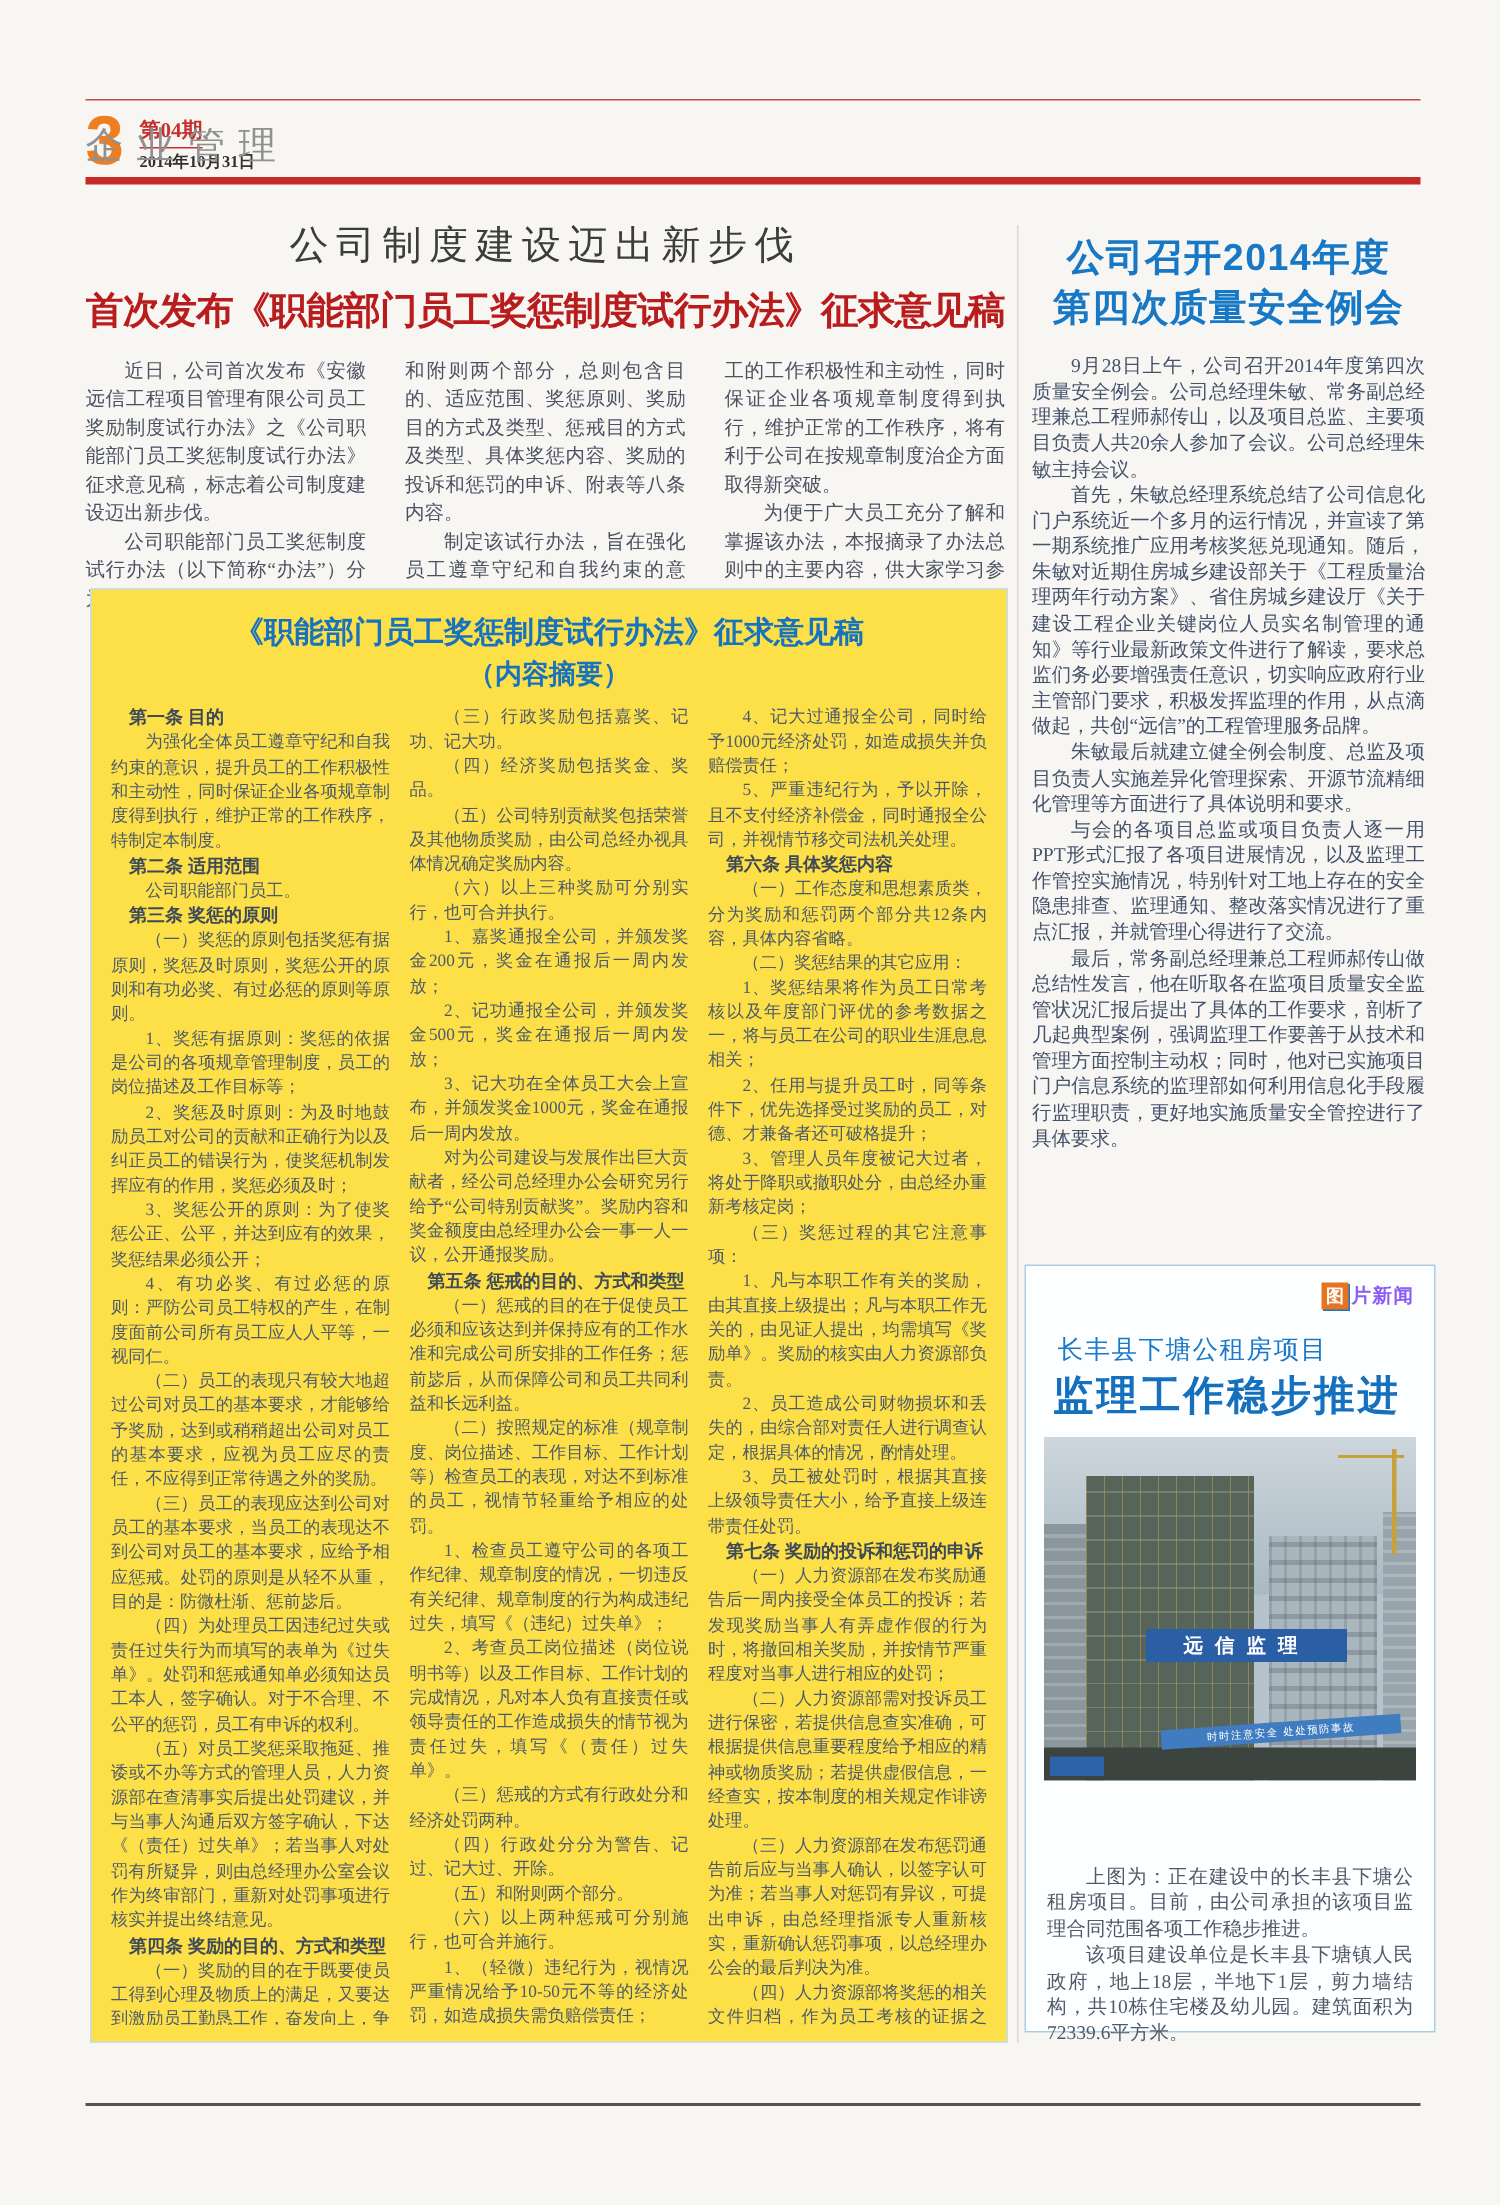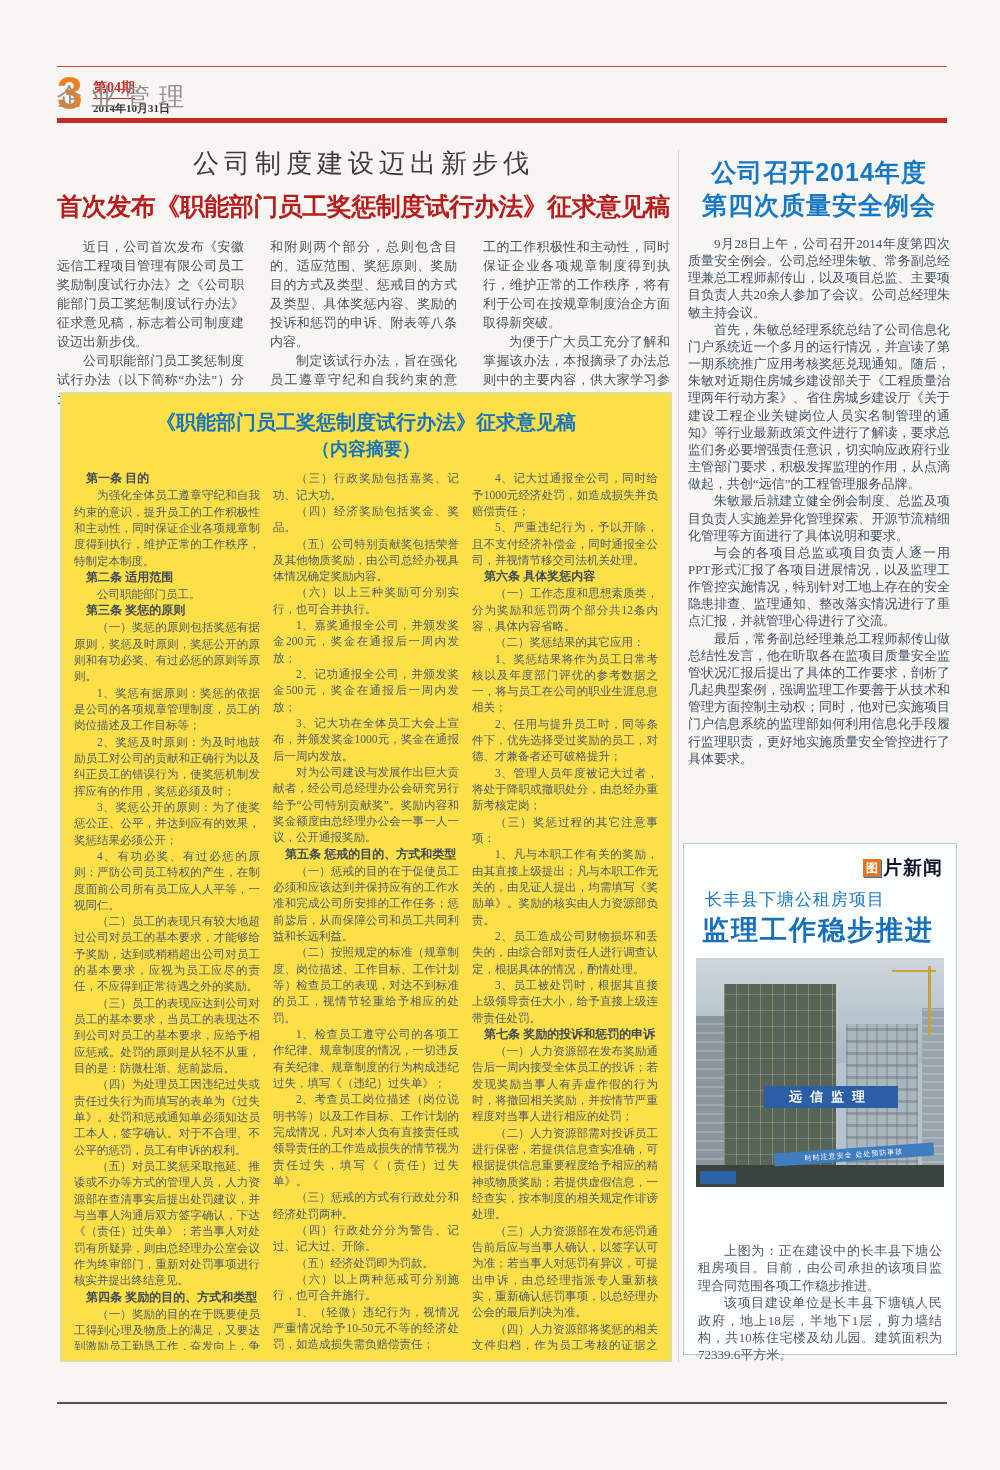--- a/index.html
+++ b/index.html
@@ -47,21 +47,21 @@
   .meeting{position:absolute;left:688px;top:156px;width:262px;}
   .meeting-title{text-align:center;font-size:25px;font-weight:bold;color:#1778c6;line-height:1.32;letter-spacing:1px;}
   .meeting-body{margin-top:13px;font-size:13px;line-height:1.32;color:#44526b;}
 
   
   .photobox{position:absolute;left:683px;top:843px;width:274px;height:512px;box-sizing:border-box;
             border:1px solid #abccе4;border:1px solid #abcce4;background:#fdfeff;}
   .badge{position:absolute;top:11px;right:13px;display:flex;align-items:center;gap:2px;}
   .badge-icon{width:18px;height:18px;background:#e8731f;color:#fff;font-size:12px;font-weight:bold;
               display:flex;align-items:center;justify-content:center;box-shadow:1px 1px 0 #1778c6;}
-  .badge-text{font-size:19px;font-weight:bold;color:#0f172a;letter-spacing:1px;}
+  .badge-text{font-size:13px;font-weight:bold;color:#8b5cf6;letter-spacing:1px;}
   .pn-title-small{position:absolute;left:21px;top:44px;font-size:17px;color:#1a79c8;letter-spacing:1px;}
   .pn-title-large{position:absolute;left:18px;top:68px;font-size:27px;font-weight:bold;color:#1570bd;letter-spacing:2px;}
   .photo{position:absolute;left:12px;top:114px;width:248px;height:229px;overflow:hidden;background:#b7c3cc;}
   .sky{position:absolute;left:0;top:0;right:0;height:46%;background:linear-gradient(#cdd6dc,#a9b9c3);}
   .bldg{position:absolute;}
   .bldg.far-left{left:0;top:58px;width:40px;bottom:0;background:#8b979d;
       background-image:repeating-linear-gradient(0deg,rgba(255,255,255,.18) 0 2px,transparent 2px 9px);}
   .bldg.scaffold{left:28px;top:26px;width:112px;bottom:0;background:#57645a;
       background-image:
         repeating-linear-gradient(90deg,rgba(190,160,90,.55) 0 1px,transparent 1px 12px),
@@ -146,21 +146,21 @@
           <p class="para">2、记功通报全公司，并颁发奖金500元，奖金在通报后一周内发放；</p>
           <p class="para">3、记大功在全体员工大会上宣布，并颁发奖金1000元，奖金在通报后一周内发放。</p>
           <p class="para">对为公司建设与发展作出巨大贡献者，经公司总经理办公会研究另行给予“公司特别贡献奖”。奖励内容和奖金额度由总经理办公会一事一人一议，公开通报奖励。</p>
           <p class="para hd">第五条 惩戒的目的、方式和类型</p>
           <p class="para">（一）惩戒的目的在于促使员工必须和应该达到并保持应有的工作水准和完成公司所安排的工作任务；惩前毖后，从而保障公司和员工共同利益和长远利益。</p>
           <p class="para">（二）按照规定的标准（规章制度、岗位描述、工作目标、工作计划等）检查员工的表现，对达不到标准的员工，视情节轻重给予相应的处罚。</p>
           <p class="para">1、检查员工遵守公司的各项工作纪律、规章制度的情况，一切违反有关纪律、规章制度的行为构成违纪过失，填写《（违纪）过失单》；</p>
           <p class="para">2、考查员工岗位描述（岗位说明书等）以及工作目标、工作计划的完成情况，凡对本人负有直接责任或领导责任的工作造成损失的情节视为责任过失，填写《（责任）过失单》。</p>
           <p class="para">（三）惩戒的方式有行政处分和经济处罚两种。</p>
           <p class="para">（四）行政处分分为警告、记过、记大过、开除。</p>
-          <p class="para">（五）经济处罚即为罚款。</p>
+          <p class="para">（五）和附则两个部分。</p>
           <p class="para">（六）以上两种惩戒可分别施行，也可合并施行。</p>
           <p class="para">1、（轻微）违纪行为，视情况严重情况给予10-50元不等的经济处罚，如造成损失需负赔偿责任；</p>
         </div>
       <div class="box-col">
           <p class="para">4、记大过通报全公司，同时给予1000元经济处罚，如造成损失并负赔偿责任；</p>
           <p class="para">5、严重违纪行为，予以开除，且不支付经济补偿金，同时通报全公司，并视情节移交司法机关处理。</p>
           <p class="para hd">第六条 具体奖惩内容</p>
           <p class="para">（一）工作态度和思想素质类，分为奖励和惩罚两个部分共12条内容，具体内容省略。</p>
           <p class="para">（二）奖惩结果的其它应用：</p>
           <p class="para">1、奖惩结果将作为员工日常考核以及年度部门评优的参考数据之一，将与员工在公司的职业生涯息息相关；</p>

